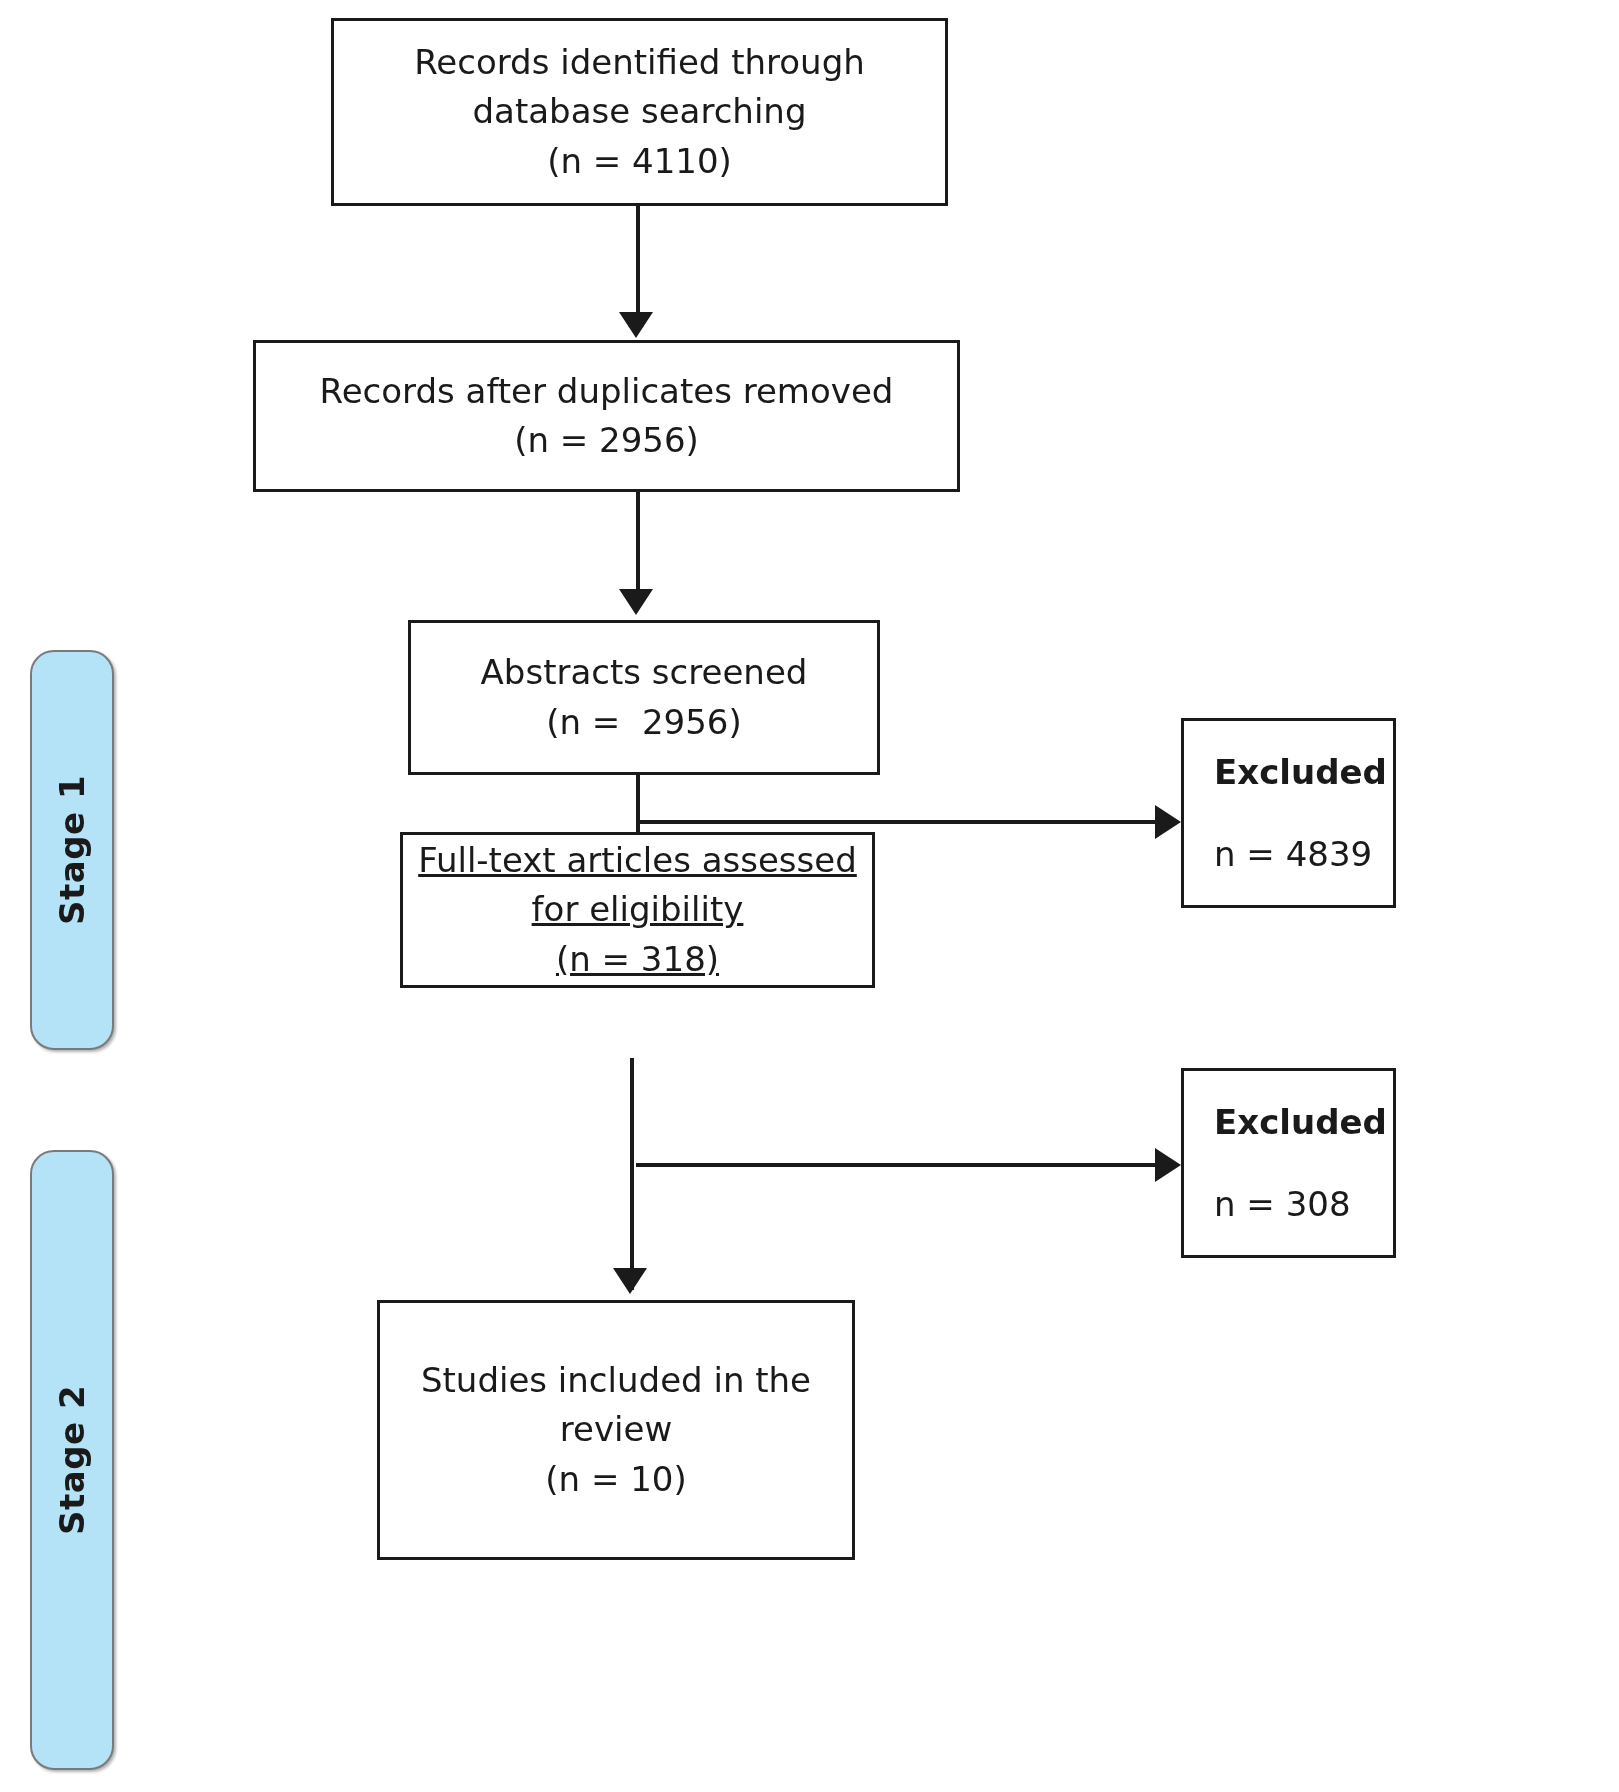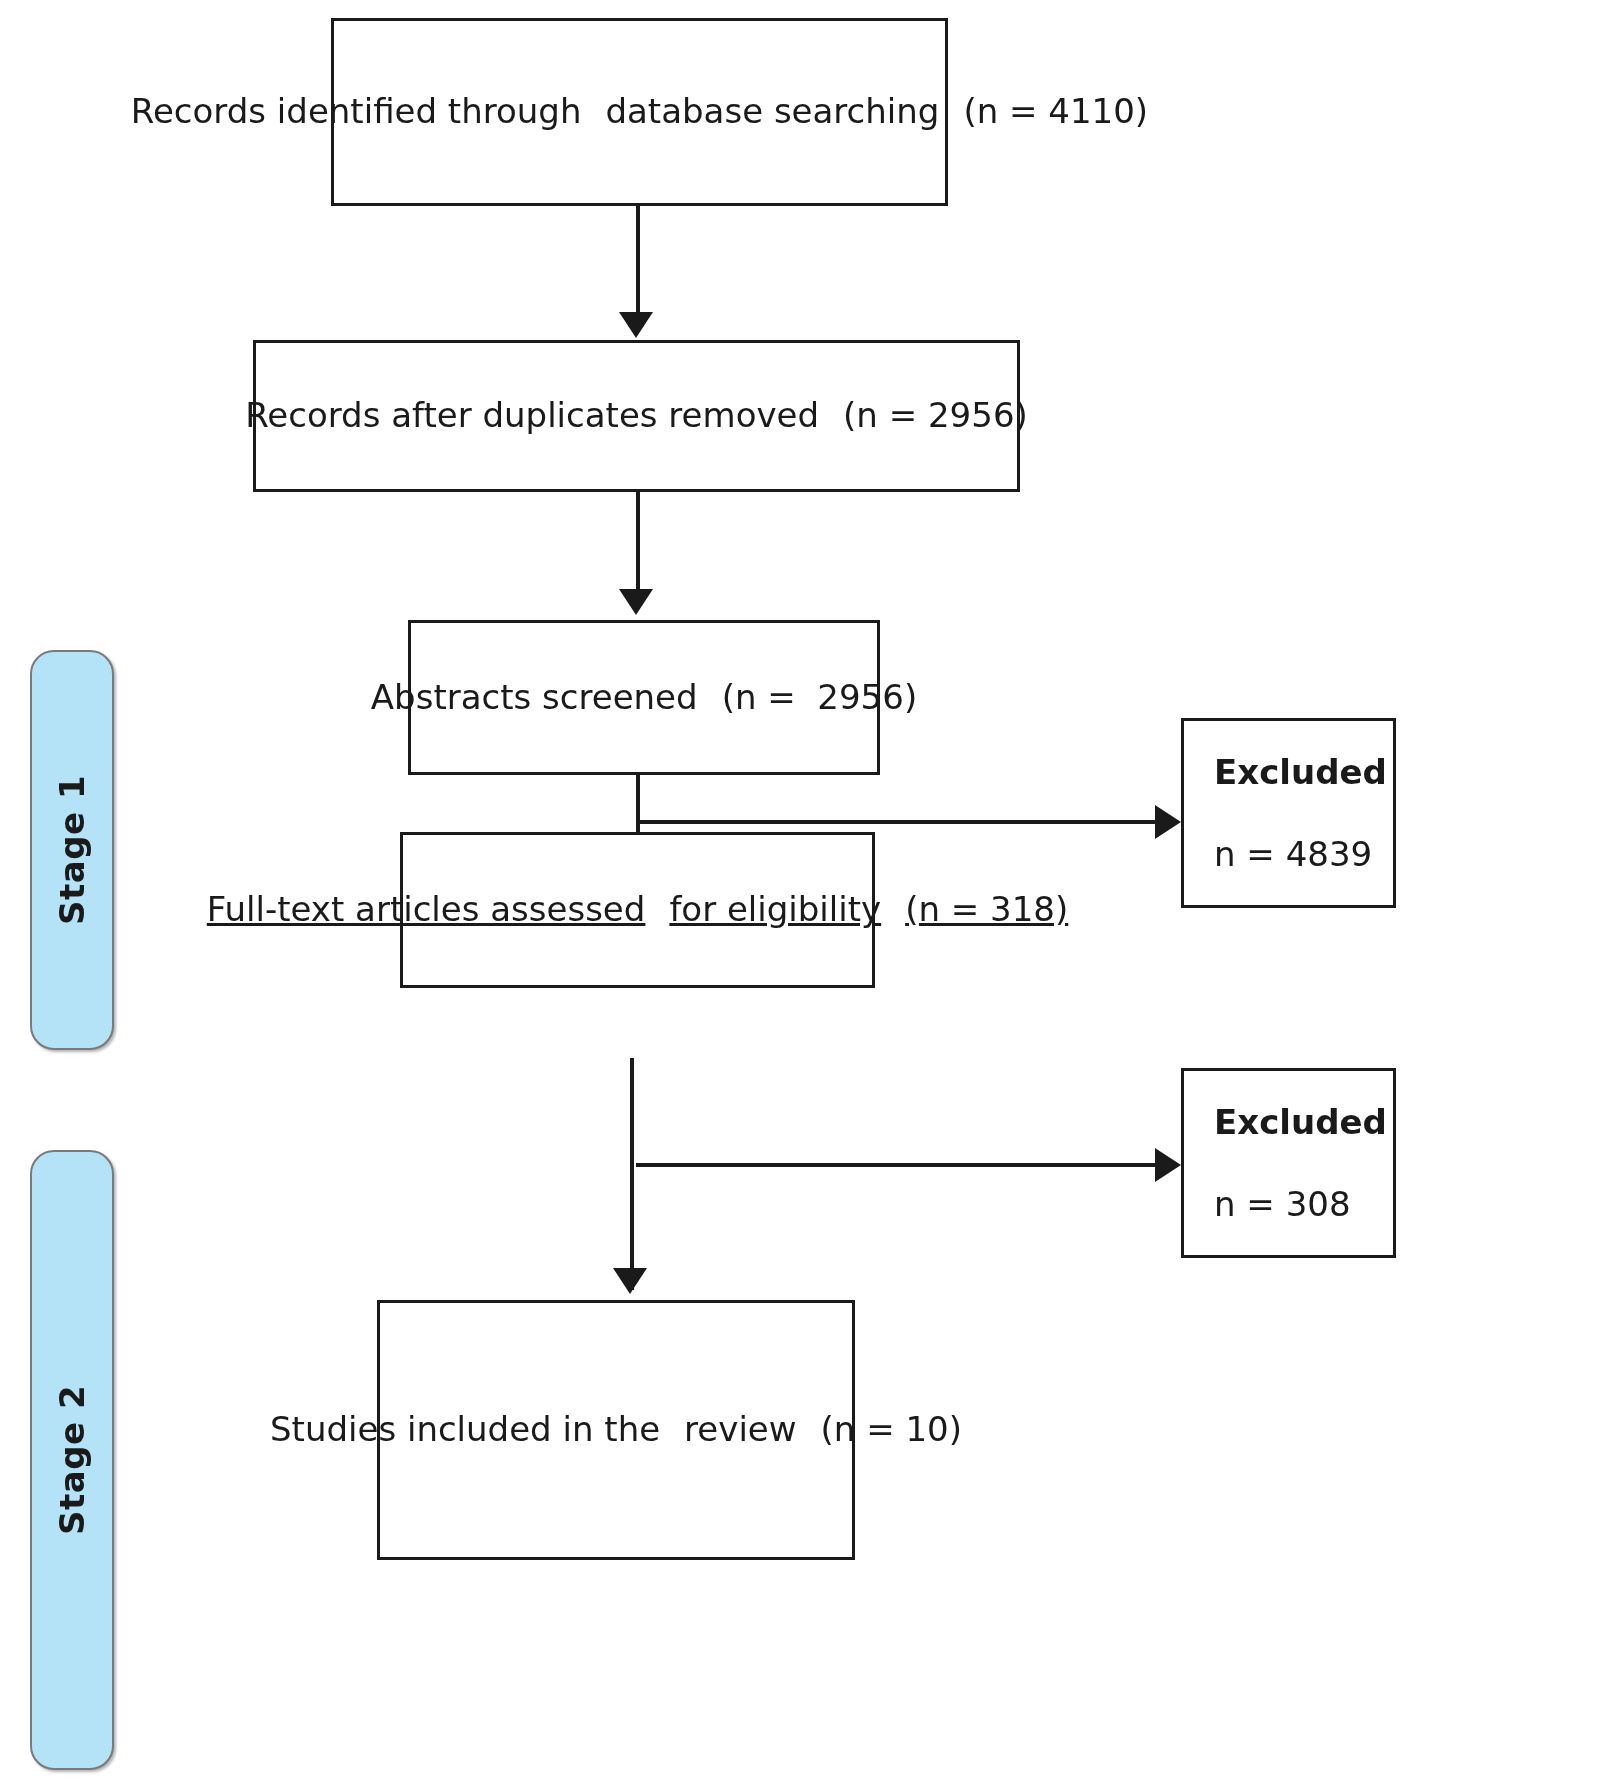--- a/index.html
+++ b/index.html
@@ -16,29 +16,28 @@
     height: 1792px;
     background: #ffffff;
     overflow: hidden;
   }
   .box {
     position: absolute;
     box-sizing: border-box;
     border: 3px solid #1a1a1a;
     background: #ffffff;
     display: flex;
-    flex-direction: row;
+    flex-direction: column;
     align-items: center;
     justify-content: center;
     text-align: center;
     color: #1a1a1a;
     font-size: 34px;
     line-height: 1.45;
     font-weight: 400;
-    gap: 24px;
   }
   .box .line {
     display: block;
     white-space: pre;
   }
   .excl-box {
     position: absolute;
     box-sizing: border-box;
     border: 3px solid #1a1a1a;
     background: #ffffff;
@@ -121,21 +120,21 @@
 
   <div class="box" style="left:331px; top:18px; width:617px; height:188px;">
     <span class="line">Records identified through</span>
     <span class="line">database searching</span>
     <span class="line">(n = 4110)</span>
   </div>
 
   <div class="vline" style="left:636px; top:206px; height:110px;"></div>
   <div class="arrow-down" style="left:619px; top:312px;"></div>
 
-  <div class="box" style="left:253px; top:340px; width:767px; height:152px;">
+  <div class="box" style="left:253px; top:340px; width:707px; height:152px;">
     <span class="line">Records after duplicates removed</span>
     <span class="line">(n = 2956)</span>
   </div>
 
   <div class="vline" style="left:636px; top:492px; height:100px;"></div>
   <div class="arrow-down" style="left:619px; top:589px;"></div>
 
   <div class="box" style="left:408px; top:620px; width:472px; height:155px;">
     <span class="line">Abstracts screened</span>
     <span class="line">(n =  2956)</span>

